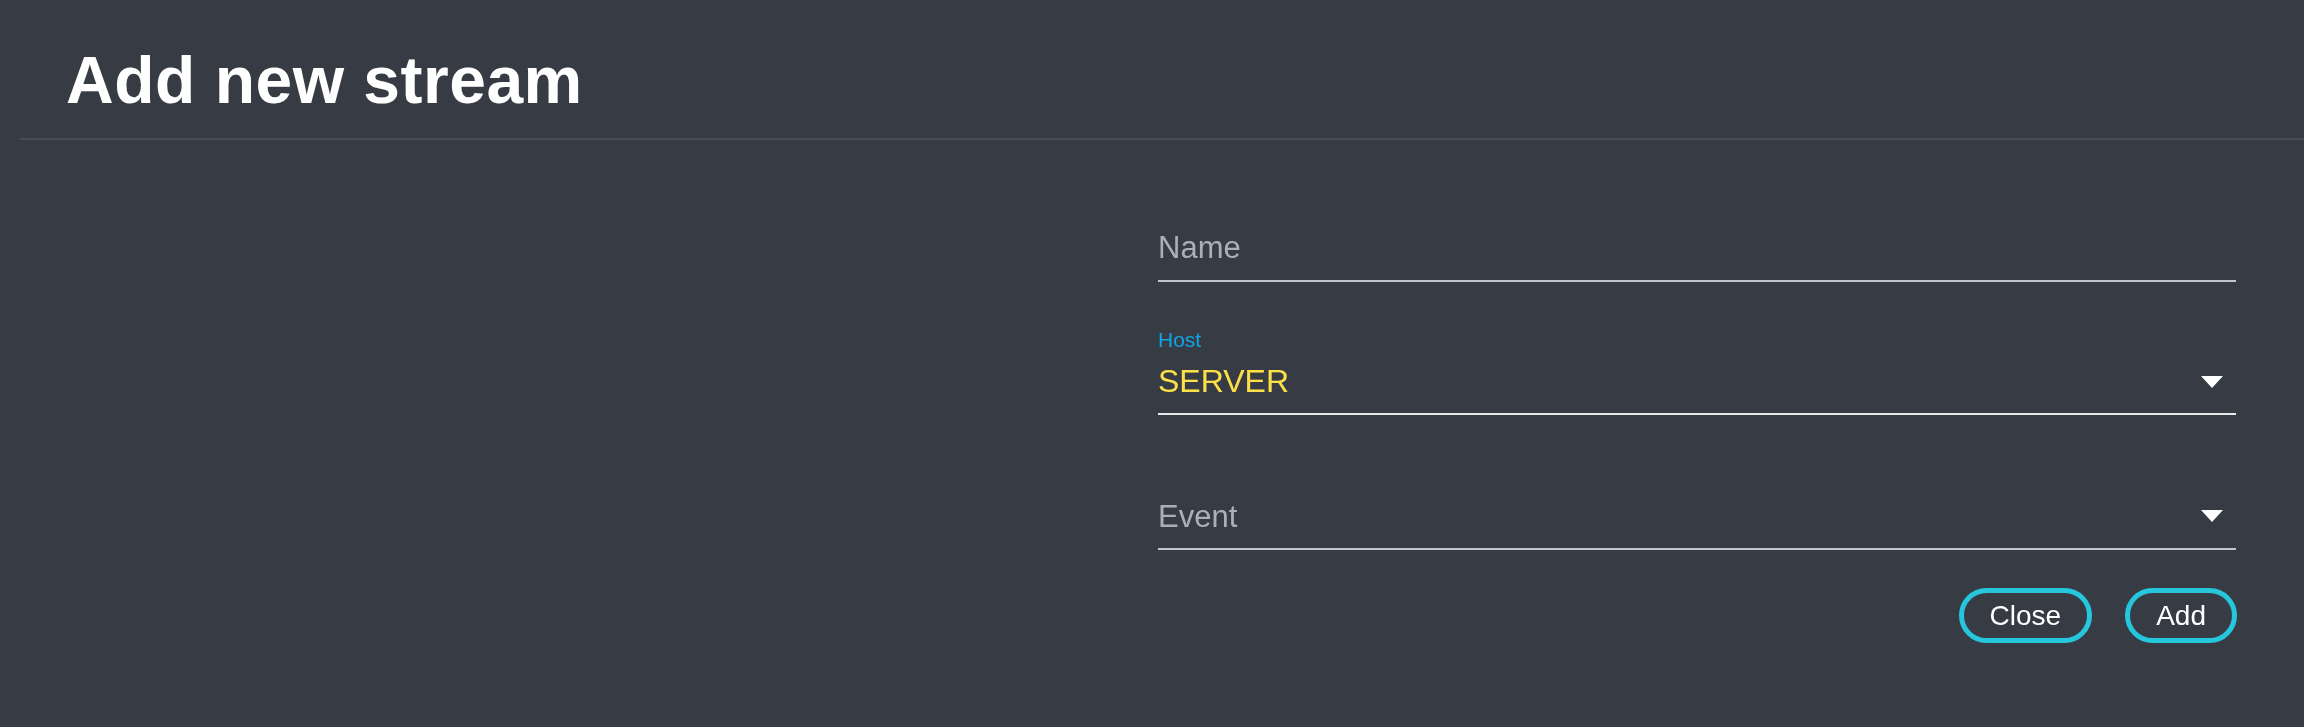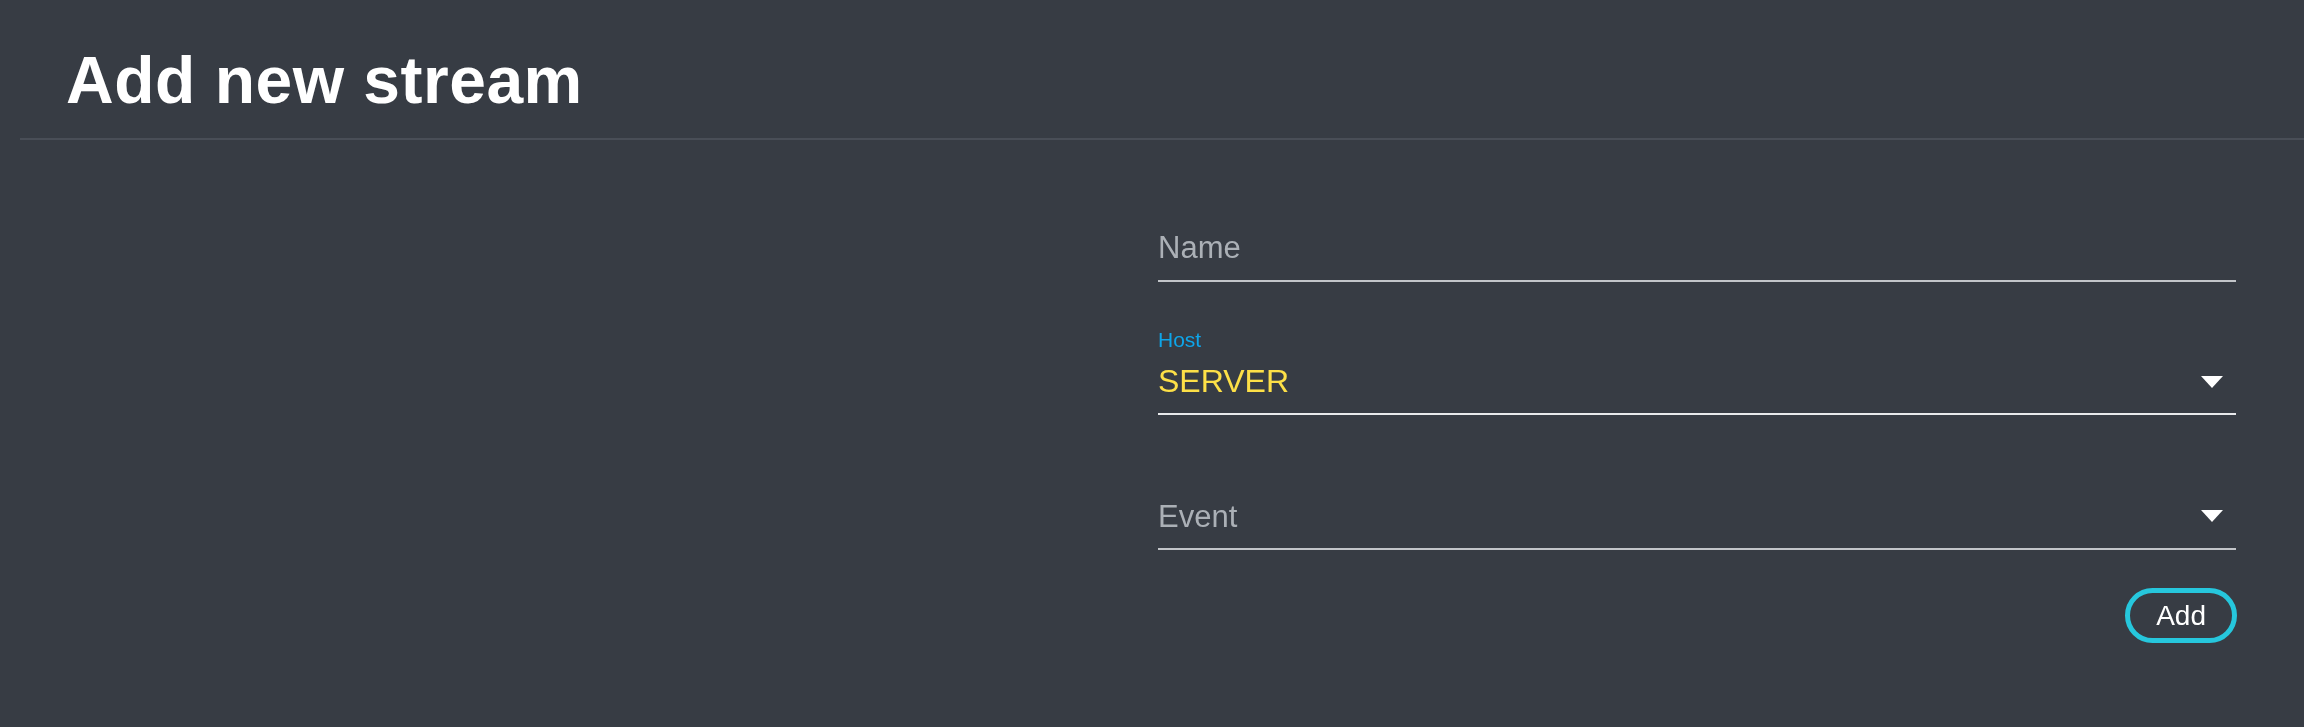--- a/index.html
+++ b/index.html
@@ -126,16 +126,17 @@
 
     <div class="field field-event">
       <span class="placeholder">Event</span>
       <span class="caret"></span>
       <div class="field-underline"></div>
     </div>
 
   </div>
 
   <div class="button-row">
+    <button class="pill-btn">Close</button>
     <button class="pill-btn">Add</button>
   </div>
 
 </div>
 
 </body></html>

